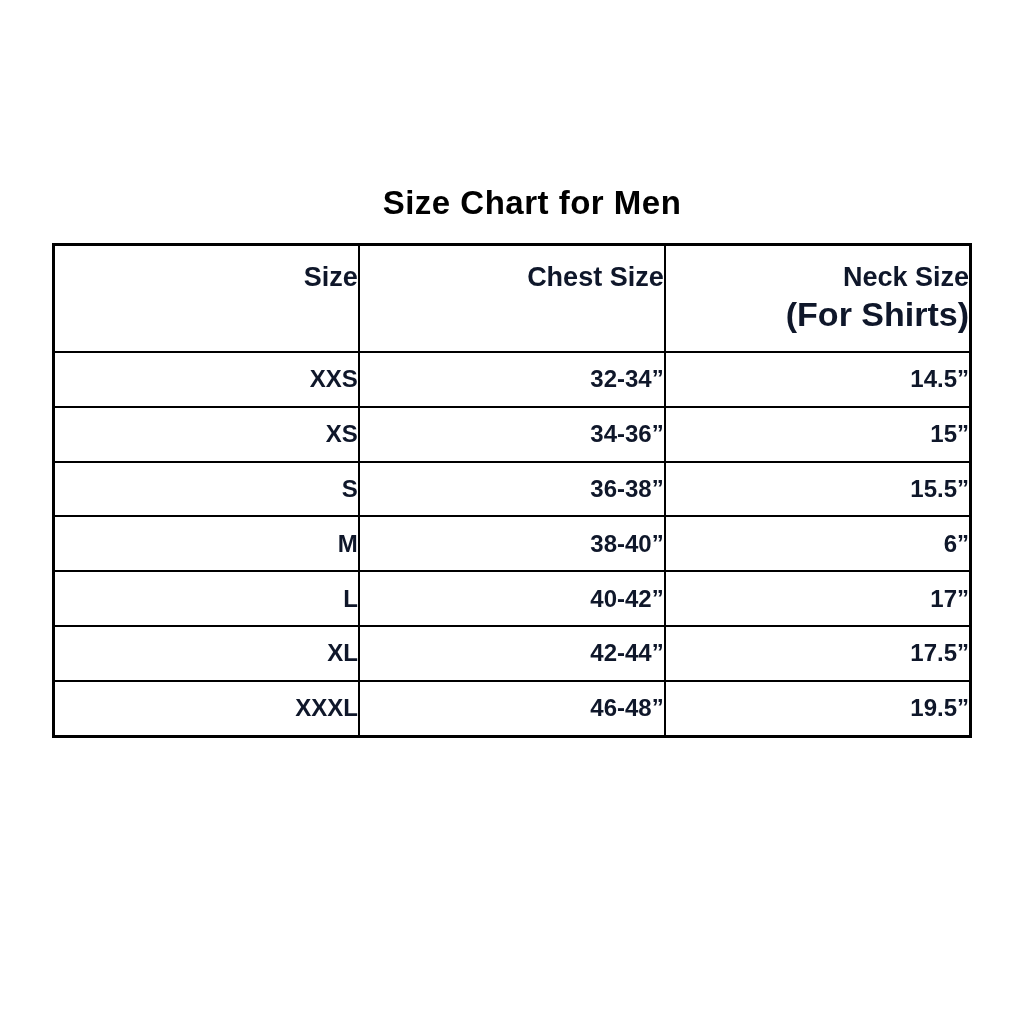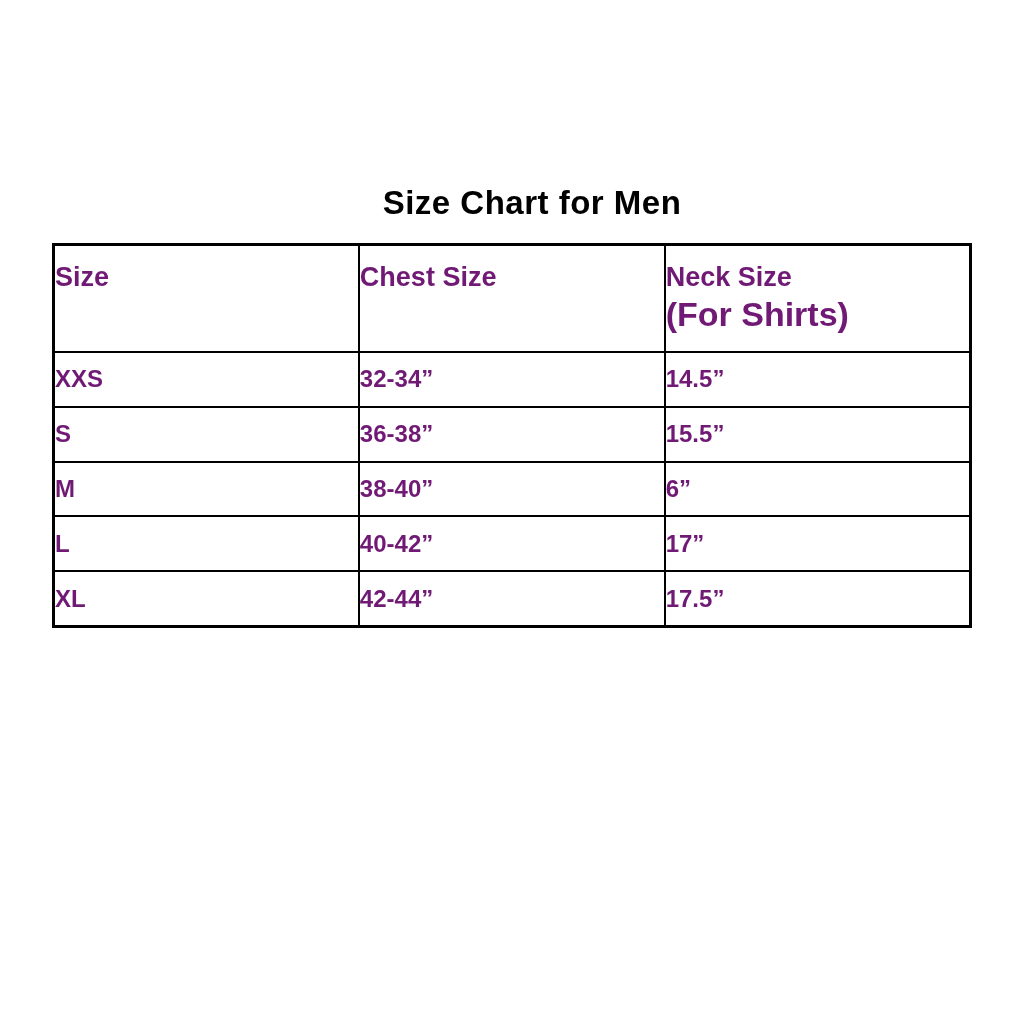--- a/index.html
+++ b/index.html
@@ -33,23 +33,23 @@
     top: 243px;
     left: 52px;
     width: 920px;
     border-collapse: collapse;
     table-layout: fixed;
     background: #ffffff;
   }
   table.size-chart th,
   table.size-chart td {
     border: 2px solid #000000;
-    text-align: left;
+    text-align: right;
     font-weight: bold;
-    color: #701a75;
+    color: #0f172a;
     padding: 0;
   }
   table.size-chart {
     border: 3px solid #000000;
   }
   table.size-chart th {
     height: 90px;
     vertical-align: top;
     padding-top: 15px;
     font-size: 27px;
@@ -95,35 +95,45 @@
         </th>
       </tr>
     </thead>
     <tbody>
         <tr>
           <td>XXS</td>
           <td>32-34”</td>
           <td>14.5”</td>
         </tr>
         <tr>
+          <td>XS</td>
+          <td>34-36”</td>
+          <td>15”</td>
+        </tr>
+        <tr>
           <td>S</td>
           <td>36-38”</td>
           <td>15.5”</td>
         </tr>
         <tr>
           <td>M</td>
           <td>38-40”</td>
           <td>6”</td>
         </tr>
         <tr>
           <td>L</td>
           <td>40-42”</td>
           <td>17”</td>
         </tr>
         <tr>
           <td>XL</td>
           <td>42-44”</td>
           <td>17.5”</td>
         </tr>
+        <tr>
+          <td>XXXL</td>
+          <td>46-48”</td>
+          <td>19.5”</td>
+        </tr>
       </tbody>
   </table>
 
 </div>
 
 </body></html>

